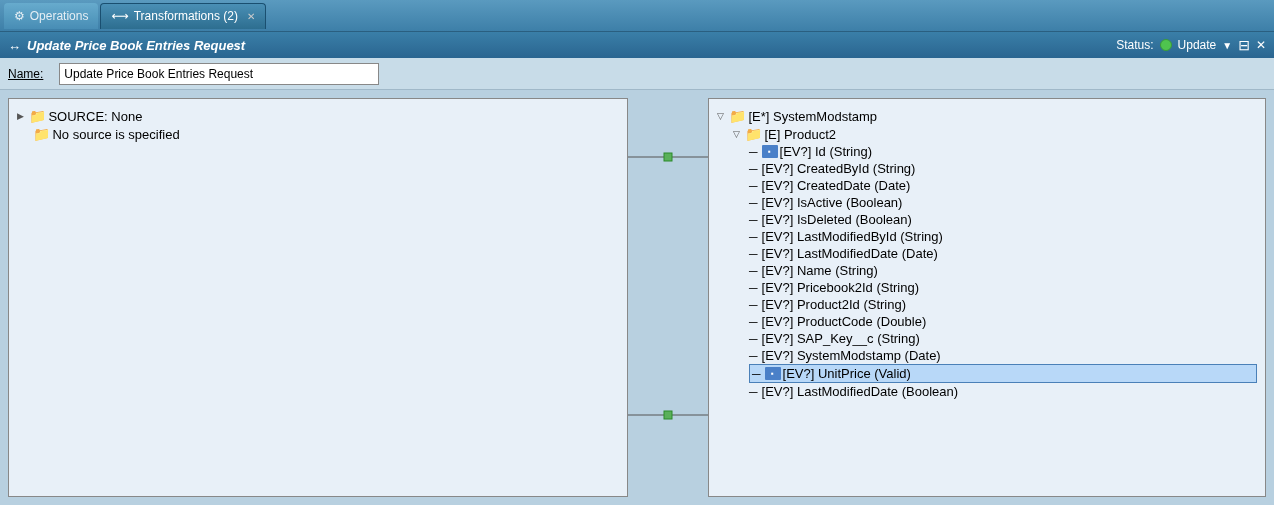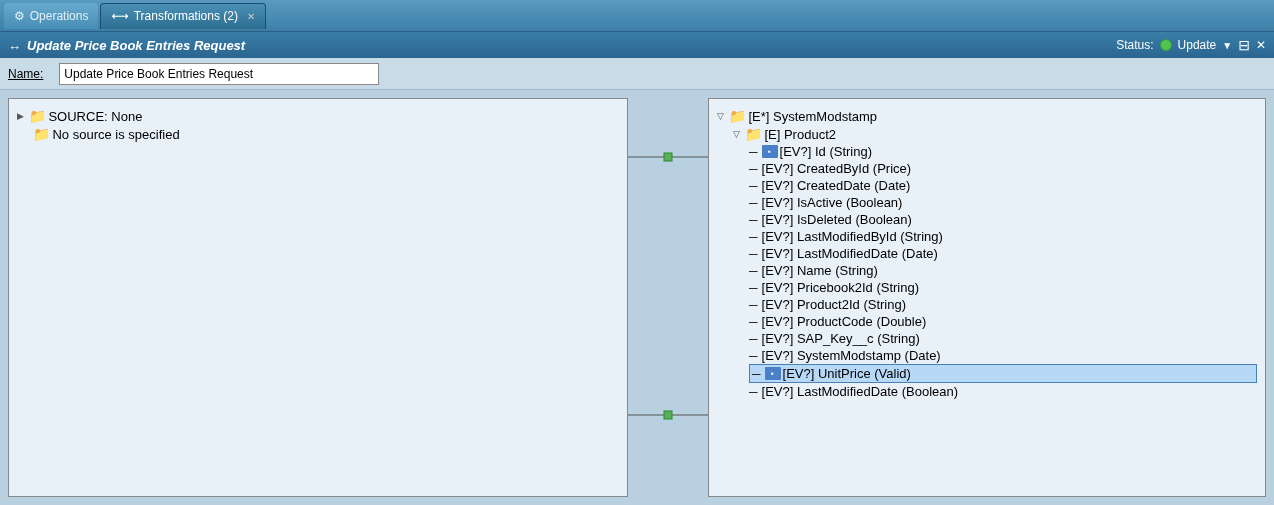--- a/index.html
+++ b/index.html
@@ -259,21 +259,21 @@
           </div>
 
           <div class="tree-children">
             <div class="tree-item">
               <span style="margin-right:2px;">─</span>
               <span class="folder-icon-blue">▪</span>
               <span class="tree-label"> [EV?] Id (String)</span>
             </div>
             <div class="tree-item">
               <span style="margin-right:2px;">─</span>
-              <span class="tree-label">[EV?] CreatedById (Price)</span>
+              <span class="tree-label">[EV?] CreatedById (String)</span>
             </div>
             <div class="tree-item">
               <span style="margin-right:2px;">─</span>
               <span class="tree-label">[EV?] CreatedDate (Date)</span>
             </div>
             <div class="tree-item">
               <span style="margin-right:2px;">─</span>
               <span class="tree-label">[EV?] IsActive (Boolean)</span>
             </div>
             <div class="tree-item">

